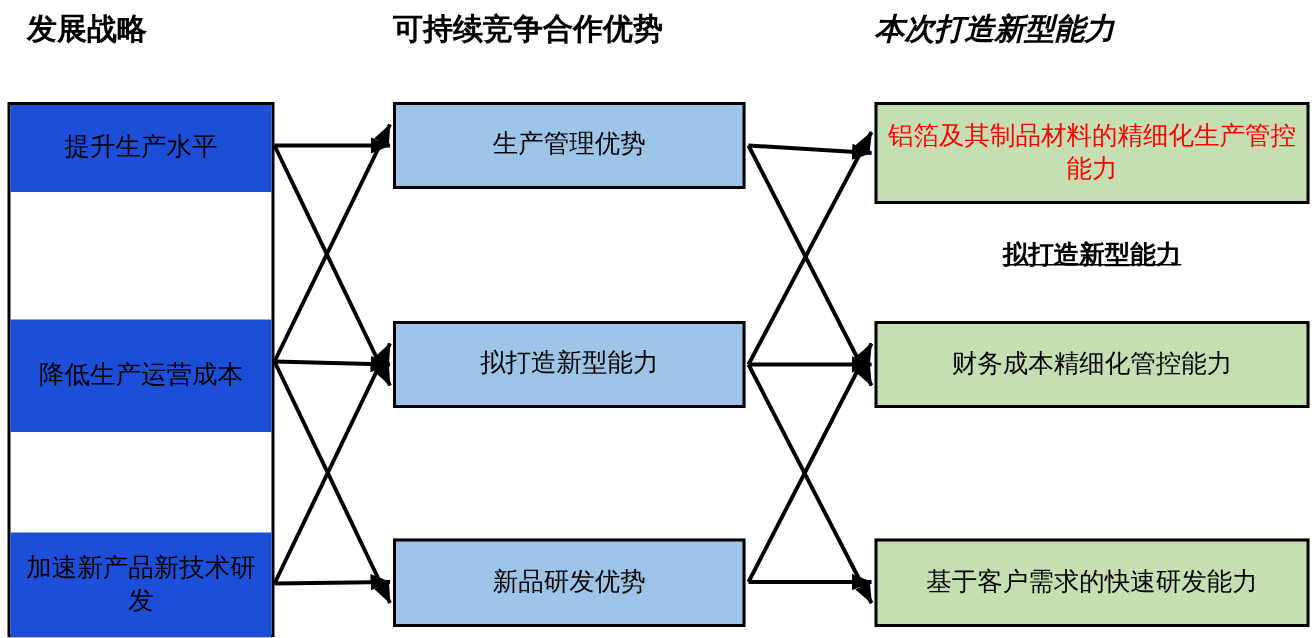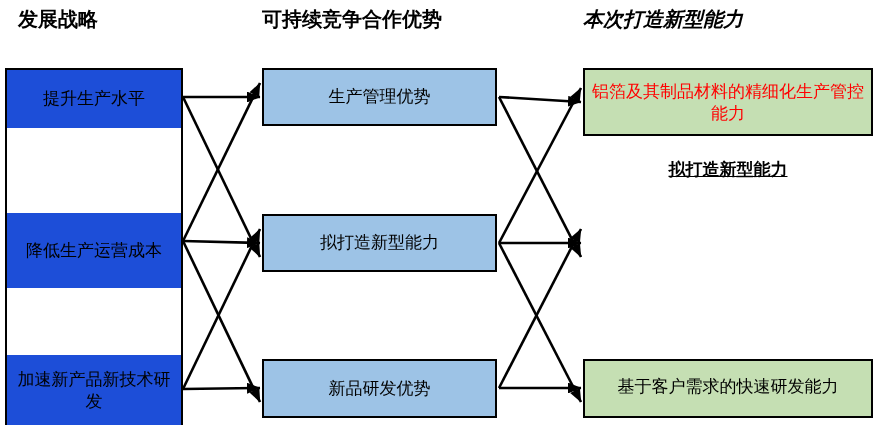--- a/index.html
+++ b/index.html
@@ -97,21 +97,21 @@
     align-items: center;
     justify-content: center;
     text-align: center;
     font-size: 17px;
     color: #000000;
     line-height: 1.30;
     padding: 16px 4px;
   }
   #cap-1 { left: 583px; top: 68px;  width: 290px; height: 68px; color: #FF0000; }
   #cap-2 { left: 583px; top: 214px; width: 290px; height: 58px; }
-  #cap-3 { left: 583px; top: 359px; width: 290px; height: 59px; font-family: Liberation Mono, monospace; }
+  #cap-3 { left: 583px; top: 359px; width: 290px; height: 59px; }
 
   
   #arrow-layer {
     position: absolute;
     left: 0;
     top: 0;
     width: 877px;
     height: 425px;
     pointer-events: none;
   }
@@ -133,20 +133,21 @@
     <div class="strategy-band" id="band-1">提升生产水平</div>
     <div class="strategy-band" id="band-2">降低生产运营成本</div>
     <div class="strategy-band" id="band-3">加速新产品新技术研发</div>
   </div>
 
   <div class="adv-box" id="adv-1">生产管理优势</div>
   <div class="adv-box" id="adv-2">拟打造新型能力</div>
   <div class="adv-box" id="adv-3">新品研发优势</div>
 
   <div class="cap-box" id="cap-1">铝箔及其制品材料的精细化生产管控能力</div>
+  <div class="cap-box" id="cap-2">财务成本精细化管控能力</div>
   <div class="cap-box" id="cap-3">基于客户需求的快速研发能力</div>
 
   <svg id="arrow-layer" viewBox="0 0 877 425" xmlns="http://www.w3.org/2000/svg">
     <defs>
       <marker id="arrowhead" markerWidth="5.2" markerHeight="4.2" refX="5.0" refY="2.1" orient="auto" markerUnits="strokeWidth">
         <path d="M0,0 L5.2,2.1 L0,4.2 z" fill="#000000"></path>
       </marker>
     </defs>
     <g id="arrows-left" stroke="#000000" stroke-width="2.6" fill="none" marker-end="url(#arrowhead)">
         <line x1="183" y1="97" x2="260" y2="97"></line>

